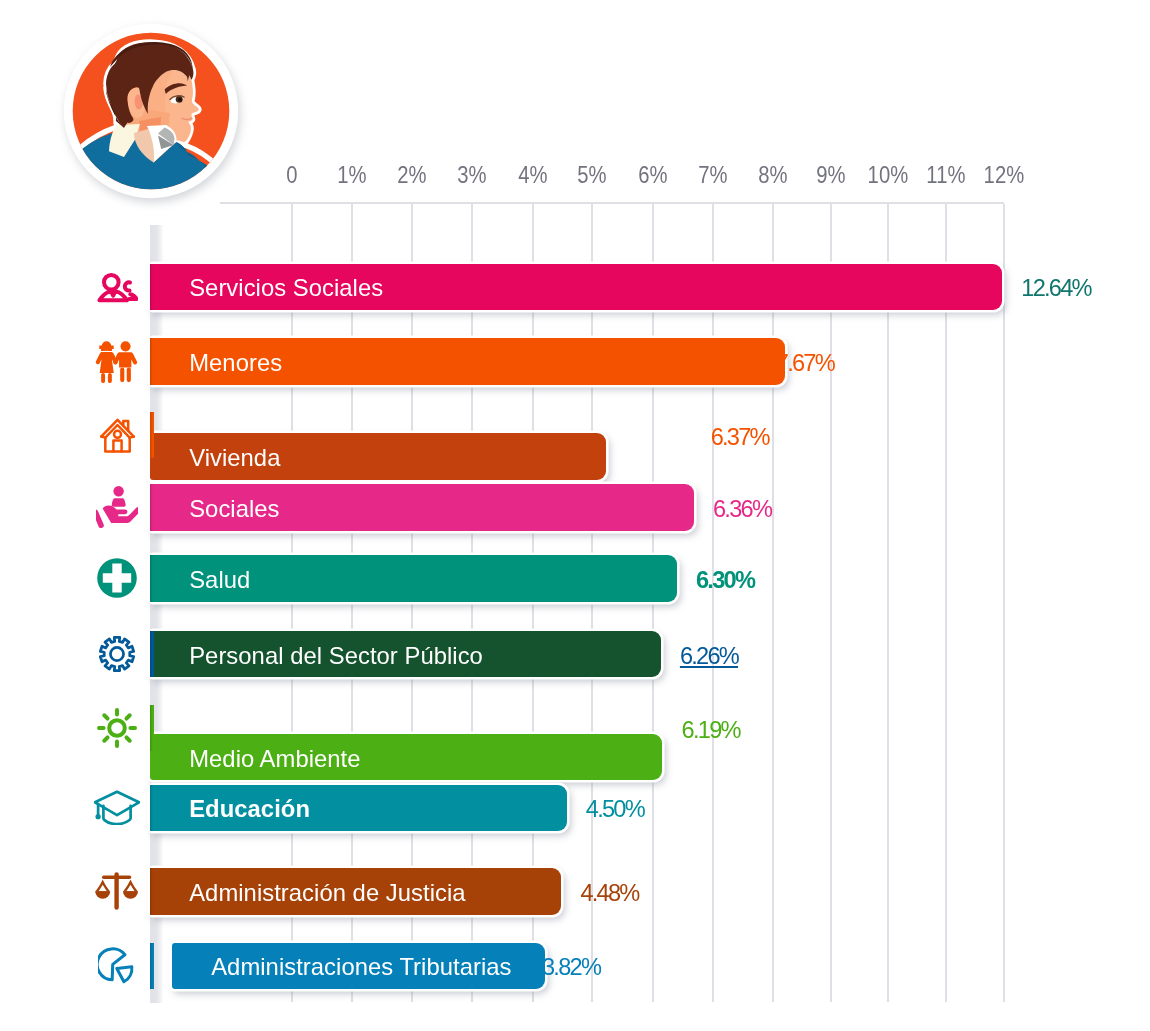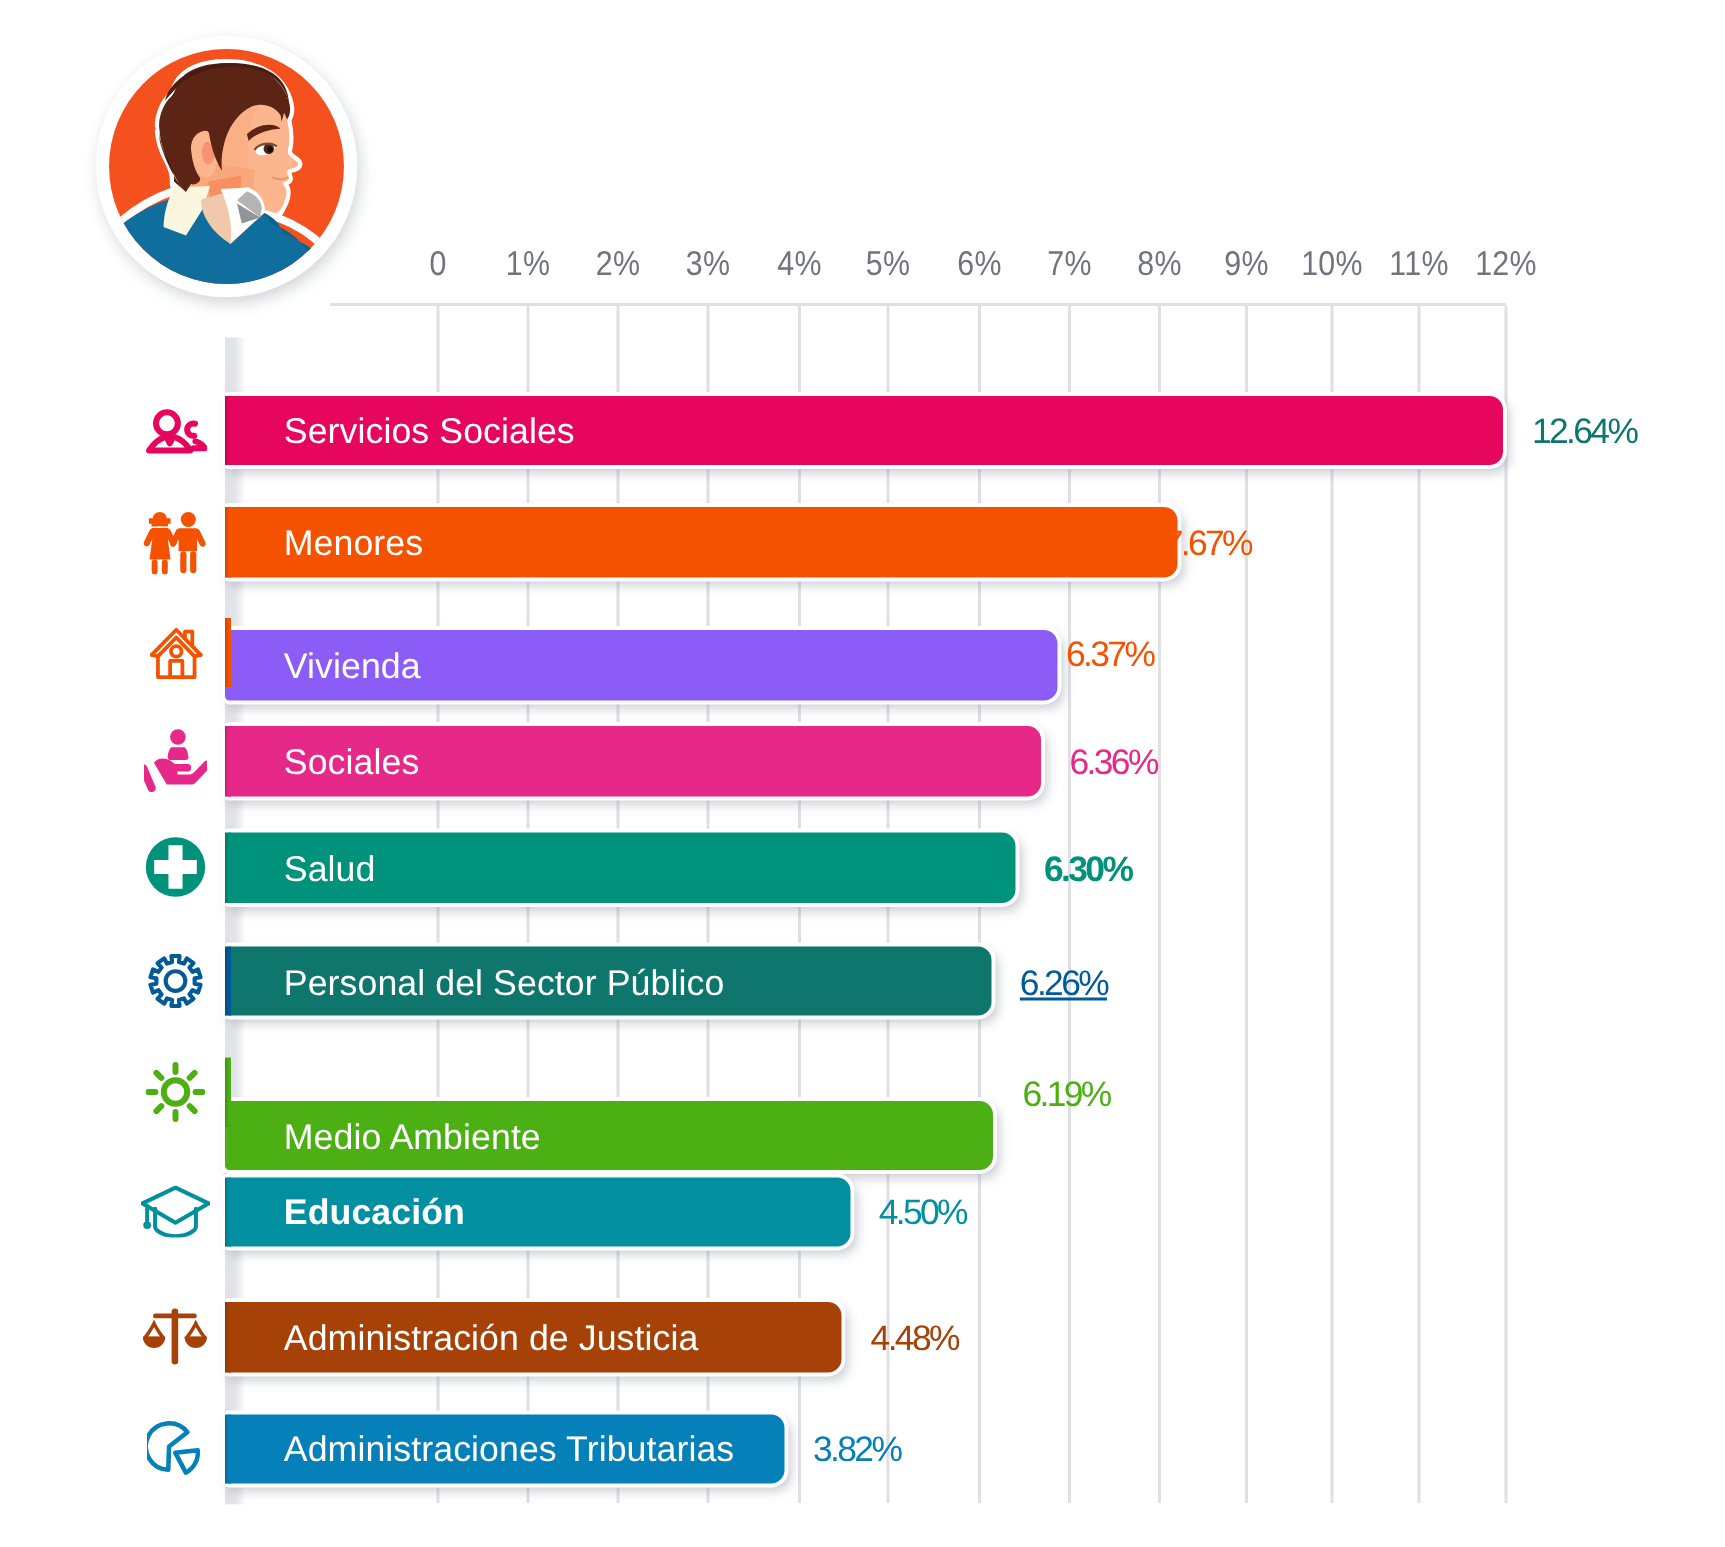--- a/index.html
+++ b/index.html
@@ -225,21 +225,21 @@
 <path d="M2.2 18.6 18.5 1.8 34.8 18.6"></path>
 <path d="M6.3 19.6 18.5 7.0 30.7 19.6"></path>
 <path d="M2.2 18.6 6.3 19.6 M34.8 18.6 30.7 19.6"></path>
 <path d="M24.3 7.7 V3.1 h4.9 V12.6"></path>
 <path d="M6.3 19.8 V33.4 H30.7 V19.8"></path>
 <circle cx="18.5" cy="16.3" r="3.5"></circle>
 <path d="M14.4 33.4 V22.6 h8.2 v10.8"></path>
 </g>
         </svg>
       </div>
-    <div class="bar" style="top: 420px; width: 555px; height: 46.6px; background: #8b5cf6;">
+    <div class="bar" style="top: 433px; width: 456px; height: 46.6px; background: #c2410c;">
       <span class="bar-label">Vivienda</span>
     </div>
     <div class="bar-cap" style="top: 411.9px; height: 46.6px; background: rgb(245, 82, 0);"></div>
     <div class="bar-value" style="top: 411.9px; height: 46.6px; left: 710.7px; color: rgb(245, 82, 0);">6.37%</div>
   </div>
   <div class="bar-row">
     <div class="row-icon" style="top: 484.1px; height: 46.6px; color: rgb(230, 40, 136);">
         <svg viewBox="0 0 42 42" width="42" height="42">
           <g fill="currentColor">
 <circle cx="22.6" cy="5.3" r="5.2"></circle>
@@ -274,21 +274,21 @@
   </div>
   <div class="bar-row">
     <div class="row-icon" style="top: 630.8px; height: 46.6px; color: rgb(2, 90, 153);">
         <svg viewBox="0 0 36 36" width="38" height="38">
           <g fill="none" stroke="currentColor" stroke-width="2.6" stroke-linejoin="round">
 <path d="M15.40 2.21 L20.60 2.21 L20.14 5.99 L23.33 7.03 L25.17 3.70 L29.38 6.76 L26.79 9.54 L28.76 12.26 L32.21 10.65 L33.82 15.60 L30.08 16.32 L30.08 19.68 L33.82 20.40 L32.21 25.35 L28.76 23.74 L26.79 26.46 L29.38 29.24 L25.17 32.30 L23.33 28.97 L20.14 30.01 L20.60 33.79 L15.40 33.79 L15.86 30.01 L12.67 28.97 L10.83 32.30 L6.62 29.24 L9.21 26.46 L7.24 23.74 L3.79 25.35 L2.18 20.40 L5.92 19.68 L5.92 16.32 L2.18 15.60 L3.79 10.65 L7.24 12.26 L9.21 9.54 L6.62 6.76 L10.83 3.70 L12.67 7.03 L15.86 5.99 Z"></path>
 <circle cx="18" cy="18" r="6.2"></circle>
 </g>
         </svg>
       </div>
-    <div class="bar" style="top: 630.8px; width: 510.6px; height: 46.6px; background: #0f766e;">
+    <div class="bar" style="top: 630.8px; width: 510.6px; height: 46.6px; background: #14532d;">
       <span class="bar-label">Personal del Sector Público</span>
     </div>
     <div class="bar-cap" style="top: 630.8px; height: 46.6px; background: rgb(2, 90, 153);"></div>
     <div class="bar-value" style="top: 630.8px; height: 46.6px; left: 679.9px; color: rgb(2, 90, 153); text-decoration: underline;">6.26%</div>
   </div>
   <div class="bar-row">
     <div class="row-icon" style="top: 704.9px; height: 46.6px; color: rgb(76, 175, 20);">
         <svg viewBox="0 0 40 40" width="40" height="40">
           <g fill="none" stroke="currentColor" stroke-linecap="round">
 <circle cx="20" cy="20" r="7.8" stroke-width="4.0"></circle>
@@ -342,19 +342,19 @@
   </div>
   <div class="bar-row">
     <div class="row-icon" style="top: 942.5px; height: 46.6px; color: rgb(6, 128, 185);">
         <svg viewBox="2.1 -0.6 39 39" width="38" height="38">
           <g fill="none" stroke="currentColor" stroke-width="3.1" stroke-linejoin="round" stroke-linecap="round">
 <path d="M17.2 17.2 L29.73 7.41 A15.9 15.9 0 1 0 16.65 33.09 Z"></path>
 <path d="M21.4 21.4 L36.82 19.78 A15.5 15.5 0 0 1 28.68 35.09 Z"></path>
 </g>
         </svg>
       </div>
-    <div class="bar" style="top: 942.5px; width: 372.7px; height: 46.6px; background: rgb(6, 128, 185);">
+    <div class="bar" style="top: 942.5px; width: 372.7px; height: 46.6px; background: rgb(6, 128, 185); margin-left: 22px;">
       <span class="bar-label">Administraciones Tributarias</span>
     </div>
     <div class="bar-cap" style="top: 942.5px; height: 46.6px; background: rgb(6, 128, 185);"></div>
     <div class="bar-value" style="top: 942.5px; height: 46.6px; left: 542px; color: rgb(6, 128, 185);">3.82%</div>
   </div>
 </div>
 
 </body></html>

